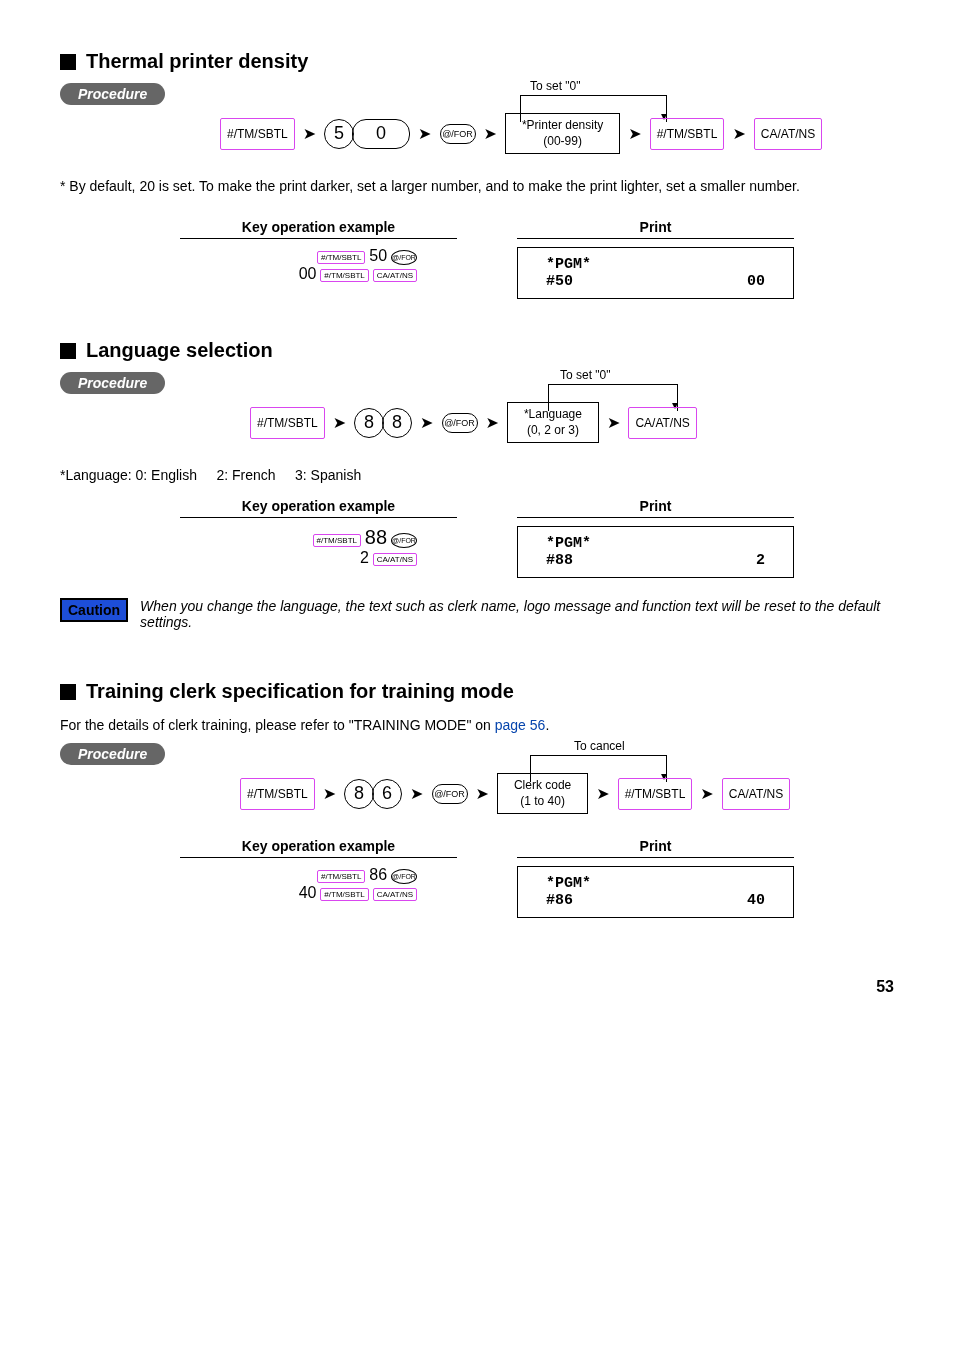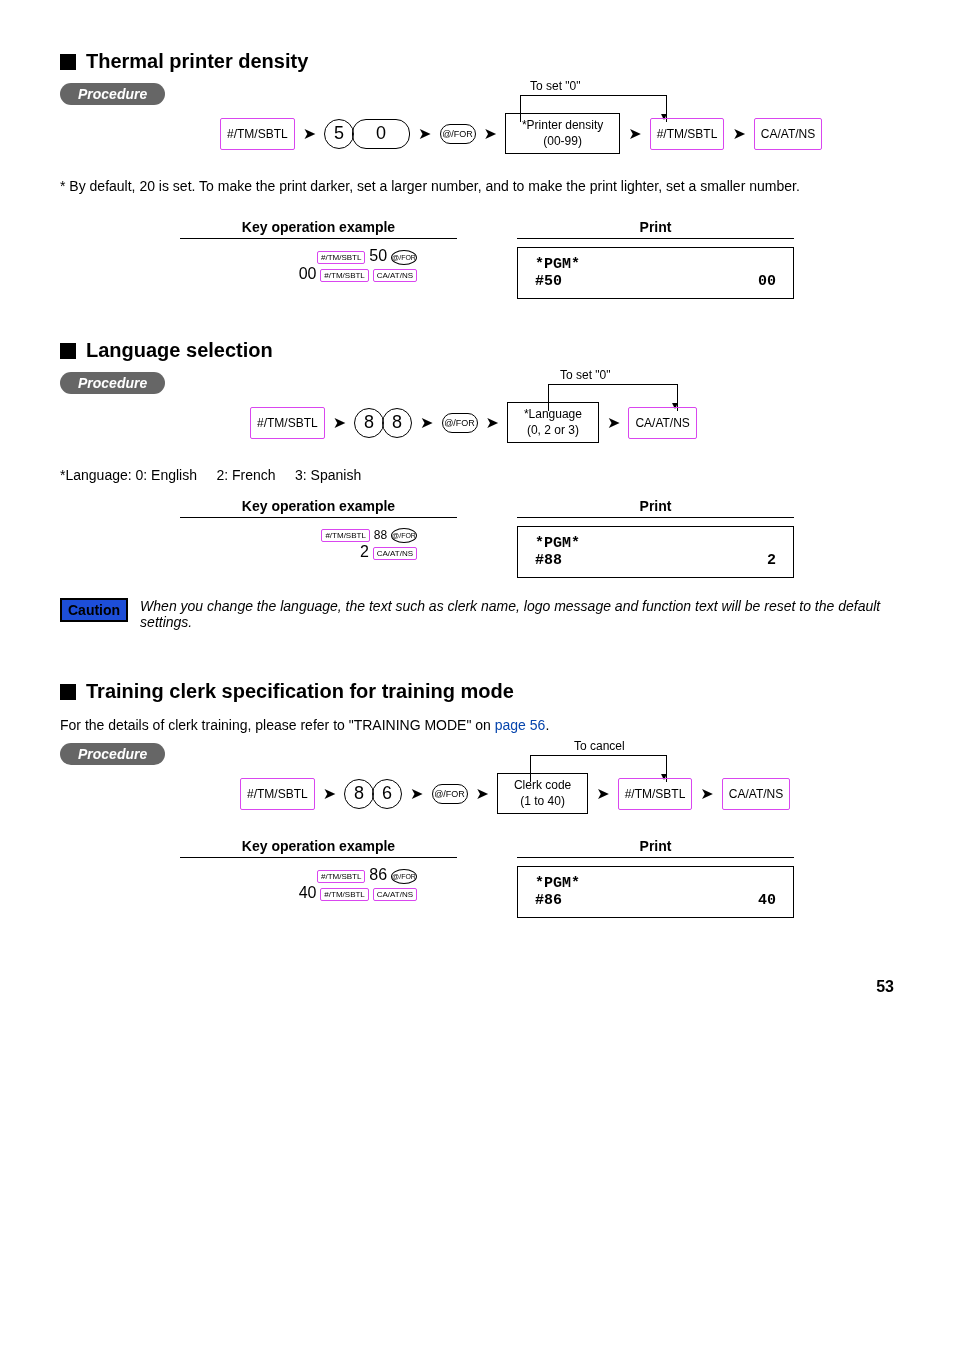--- a/index.html
+++ b/index.html
@@ -141,21 +141,21 @@
   vertical-align: middle;
 }
 .key-ops .mini-circle {
   font-size: 7px;
   width: 24px;
   height: 13px;
   vertical-align: middle;
 }
 .print-box {
   border: 1px solid #000;
-  padding: 8px 17px;
+  padding: 8px 28px;
   display: flex;
   justify-content: space-between;
   font-family: "Courier New", monospace;
   font-weight: bold;
   font-size: 15px;
 }
 .print-box .left {
   text-align: left;
 }
 .print-box .right {
@@ -290,21 +290,21 @@
   </div>
 </div>
 
 <p class="lang-note" style="white-space:pre;">*Language: 0: English     2: French     3: Spanish</p>
 
 <div class="example-row">
   <div class="example-col" style="flex:1;">
     <div class="example-header">Key operation example</div>
     <div class="key-ops">
       <span class="key-box mini-key">#/TM/SBTL</span>
-      <span style="font-size:12px;">88</span>
+      <span style="font-size:20px;">88</span>
       <span class="circle-key mini-circle">@/FOR</span><br>
       <span style="font-size:16px;">2</span>
       <span class="key-box mini-key">CA/AT/NS</span>
     </div>
   </div>
   <div class="example-col" style="flex:1; margin-left:60px;">
     <div class="example-header">Print</div>
     <div class="print-box">
       <div class="left">
         <span>*PGM*</span><br>

